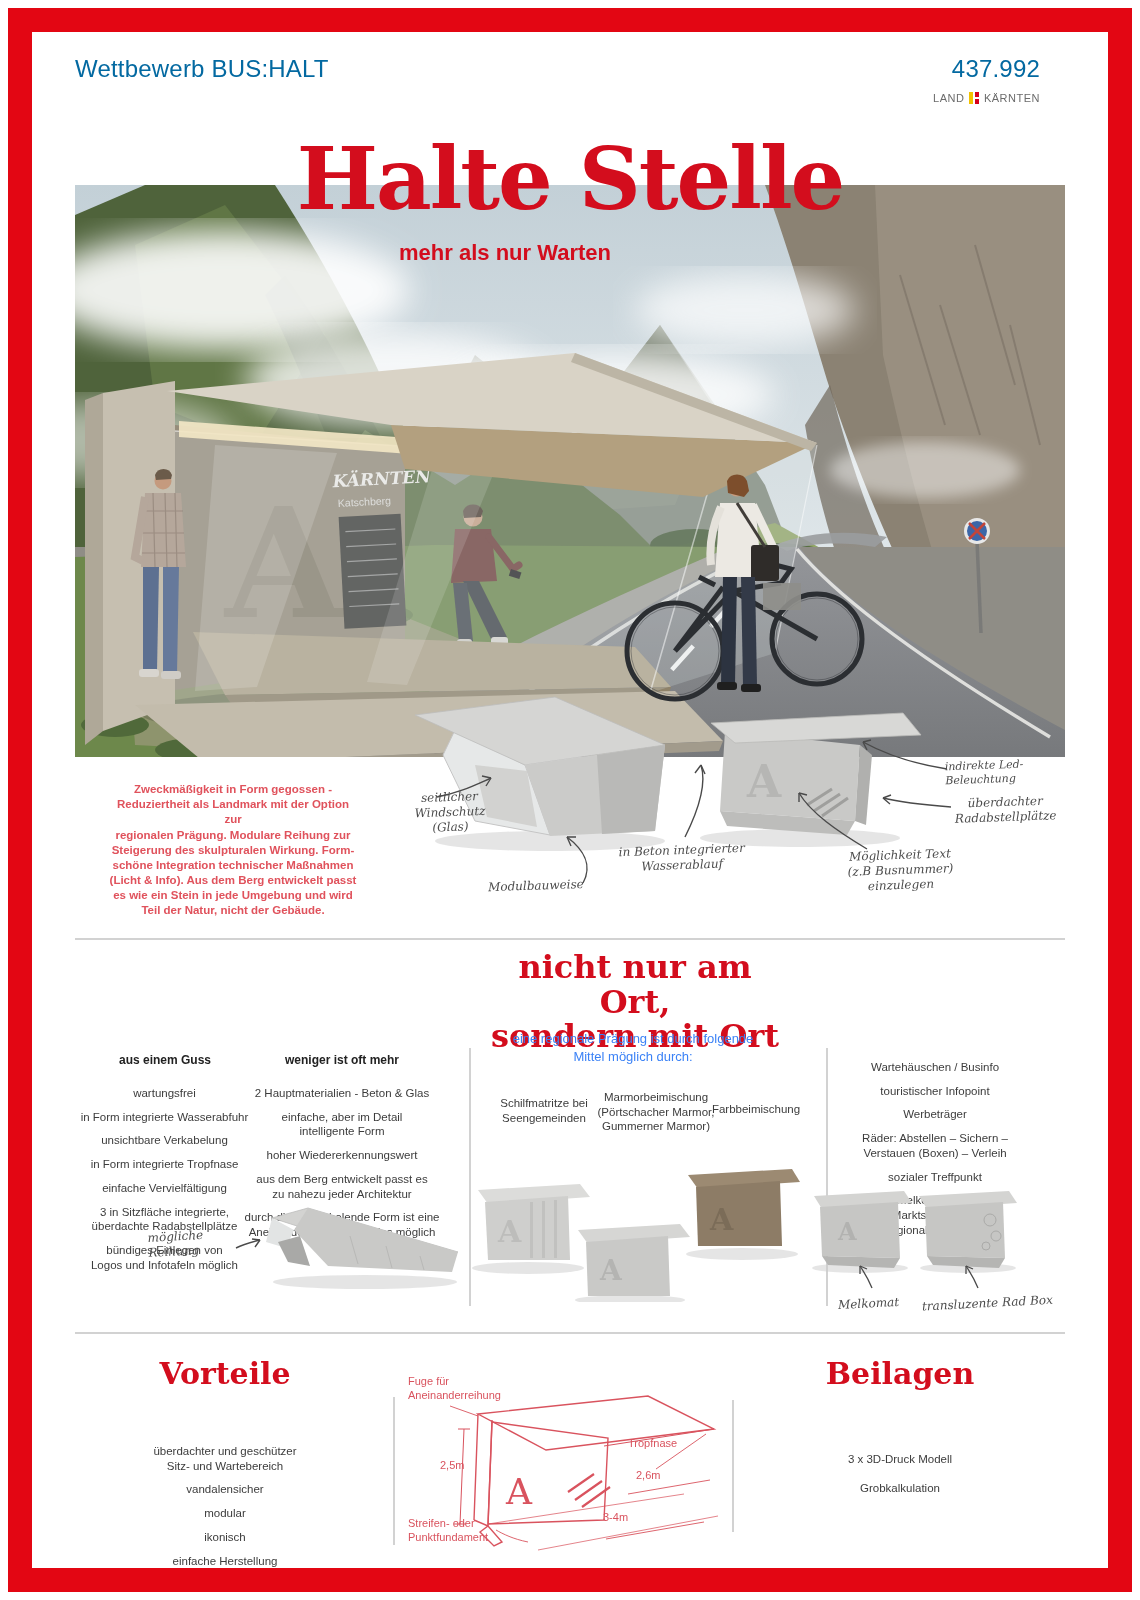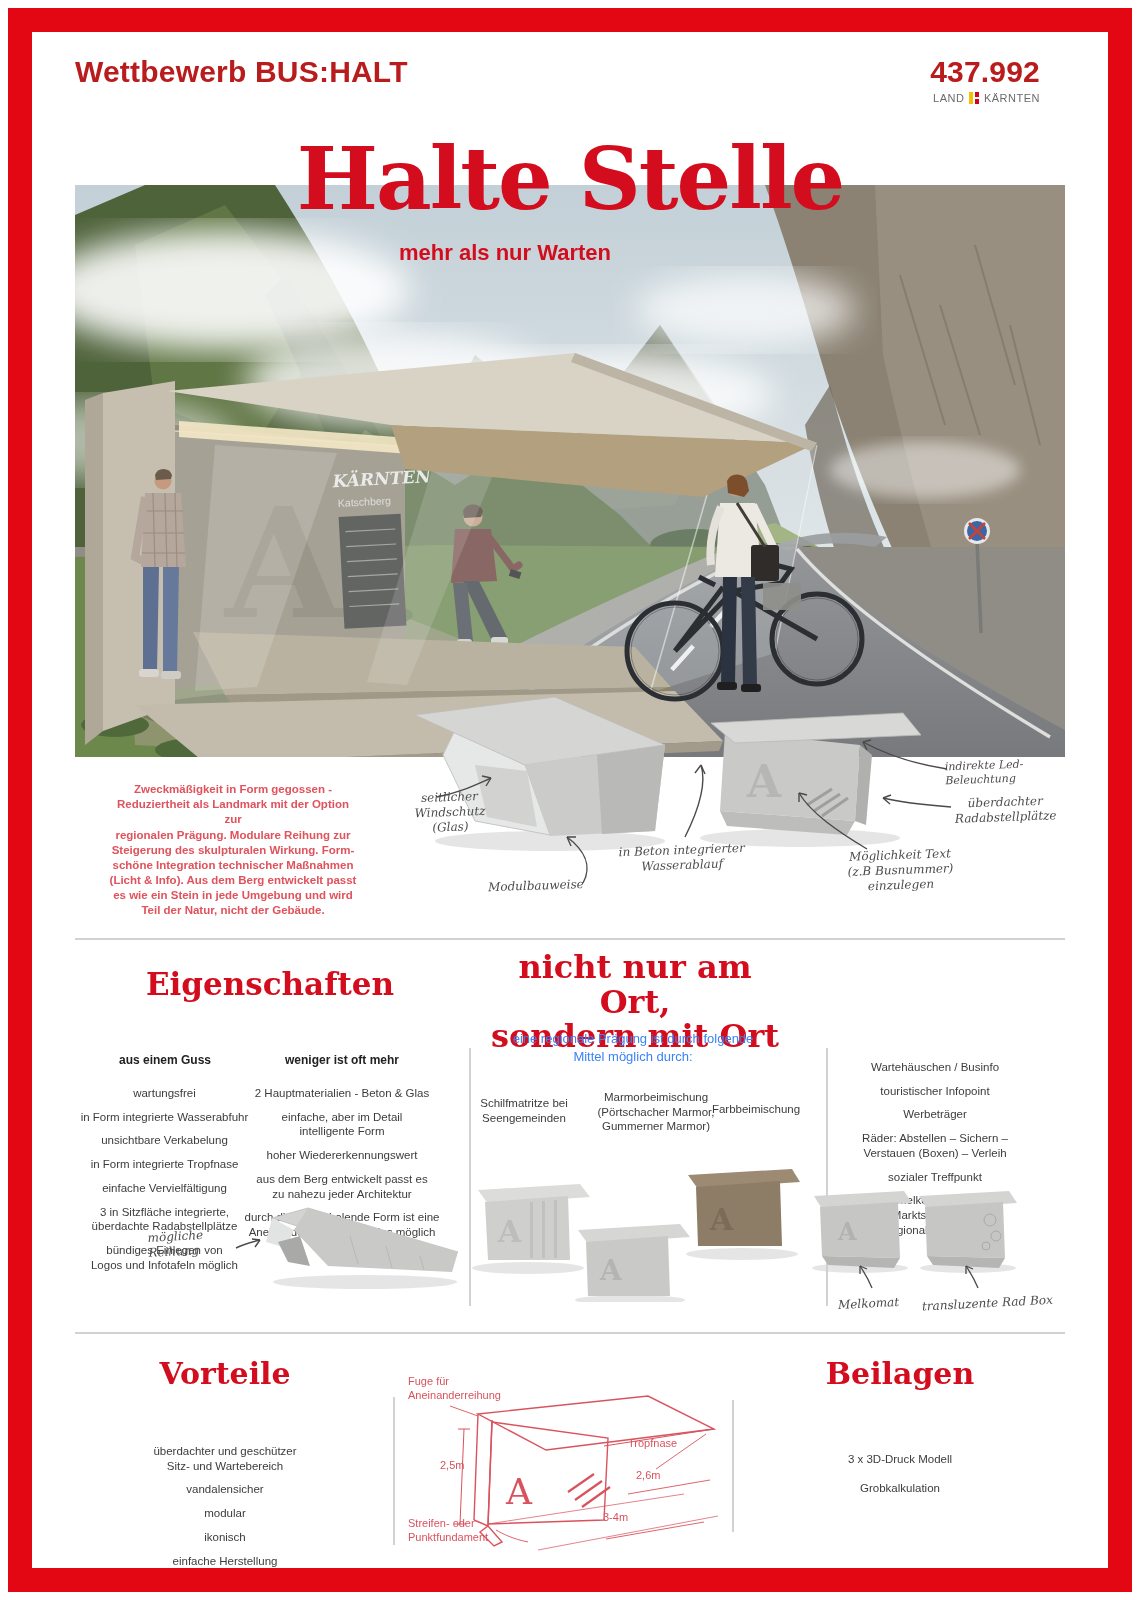--- a/index.html
+++ b/index.html
@@ -12,21 +12,21 @@
   .center{text-align:center;}
   .serif-red{font-family:"DejaVu Serif","Liberation Serif",serif;font-weight:bold;color:#d30d1d;}
   .hand{font-family:"DejaVu Serif","Liberation Serif",serif;font-style:italic;color:#4c4c4c;
         font-size:12px;line-height:1.25;}
   .body-txt{font-size:11.5px;line-height:1.28;color:#3c3c3c;}
   .list .li{margin-bottom:9px;white-space:pre-line;}
   .sub-title{font-weight:bold;font-size:12px;color:#222;}
   .divider-h{position:absolute;height:1.5px;background:#d2d2d2;}
   .divider-v{position:absolute;width:1.5px;background:#d2d2d2;}
   .red-note{color:#d9535e;font-size:11px;line-height:1.3;white-space:pre-line;}
-  .hdr-big{font-weight:bold;font-size:30px;color:#b91c1c;letter-spacing:.2px;}
+  .hdr-big{font-weight:normal;font-size:24px;color:#0369a1;letter-spacing:.2px;}
   .logo-row{display:flex;gap:5px;justify-content:flex-end;
             font-size:11px;color:#6b6b6b;letter-spacing:.5px;}
   .flag{display:inline-flex;gap:1.5px;height:12px;}
   .flag .y{width:4px;height:12px;background:#f2c200;}
   .flag .r{display:flex;flex-direction:column;gap:2px;}
   .flag .r i{width:4px;height:5px;background:#d6001c;display:block;}
 </style>
 </head>
 <body>
 
@@ -255,21 +255,20 @@
   <div class="abs hand" style="left:945px;top:758px;width:130px;font-size:11px;transform:rotate(-2deg);z-index:8;">indirekte Led-Beleuchtung</div>
   <div class="abs hand pre center" style="left:948px;top:795px;width:115px;transform:rotate(-2deg);z-index:8;">überdachter
 Radabstellplätze</div>
   <div class="abs hand pre center" style="left:828px;top:848px;width:145px;transform:rotate(-2deg);z-index:8;">Möglichkeit Text
 (z.B Busnummer) einzulegen</div>
 
   <div class="divider-h" style="left:75px;top:938px;width:990px;"></div>
   <div class="divider-v" style="left:469px;top:1048px;height:258px;"></div>
   <div class="divider-v" style="left:826px;top:1048px;height:258px;"></div>
 
-  <div class="abs serif-red center" style="left:75px;top:966px;width:390px;font-size:31px;">Eigenschaften</div>
   <div class="abs sub-title center" style="left:85px;top:1053px;width:160px;">aus einem Guss</div>
   <div class="abs body-txt center list" style="left:72px;top:1086px;width:185px;">
     <div class="li">wartungsfrei</div>
     <div class="li">in Form integrierte Wasserabfuhr</div>
     <div class="li">unsichtbare Verkabelung</div>
     <div class="li">in Form integrierte Tropfnase</div>
     <div class="li">einfache Vervielfältigung</div>
     <div class="li">3 in Sitzfläche integrierte,
 überdachte Radabstellplätze</div>
     <div class="li">bündiges Einlegen von
@@ -295,21 +294,21 @@
     <path d="M48,46 L70,40 L80,70 L58,66 Z" fill="#a9a9a7"></path>
     <path d="M6,52 C14,48 22,46 30,44" stroke="#4a4a4a" stroke-width="1.4" fill="none"></path>
     <path d="M30,44 L22,43 M30,44 L25,51" stroke="#4a4a4a" stroke-width="1.4" fill="none"></path>
   </svg>
   <div class="abs hand" style="left:148px;top:1228px;width:110px;transform:rotate(-3deg);">mögliche Reihung</div>
 
   <div class="abs serif-red center pre" style="left:490px;top:950px;width:290px;font-size:32px;line-height:1.08;">nicht nur am Ort,
 sondern mit Ort</div>
   <div class="abs center pre" style="left:478px;top:1030px;width:310px;font-size:13px;font-weight:normal;color:#3b82f6;line-height:1.4;">eine regionale Prägung ist durch folgende
 Mittel möglich durch:</div>
-  <div class="abs body-txt center pre" style="left:468px;top:1096px;width:112px;">Schilfmatritze bei
+  <div class="abs body-txt center pre" style="left:488px;top:1096px;width:112px;">Schilfmatritze bei
 Seengemeinden</div>
   <div class="abs body-txt center pre" style="left:586px;top:1090px;width:140px;">Marmorbeimischung
 (Pörtschacher Marmor,
 Gummerner Marmor)</div>
   <div class="abs body-txt center pre" style="left:706px;top:1102px;width:100px;">Farbbeimischung</div>
   <svg class="abs" style="left:470px;top:1142px;" width="330" height="160" viewBox="0 0 330 160">
     <ellipse cx="58" cy="126" rx="56" ry="6" fill="#cccccc" opacity="0.5"></ellipse>
     <path d="M8,48 L110,42 L120,55 L18,62 Z" fill="#dcdcda"></path>
     <path d="M15,60 L98,54 L100,118 L18,118 Z" fill="#cfcfcd"></path>
     <path d="M60,60 h3 v56 h-3 Z M72,59 h3 v57 h-3 Z M84,58 h3 v58 h-3 Z" fill="#bdbdbb" opacity="0.8"></path>

